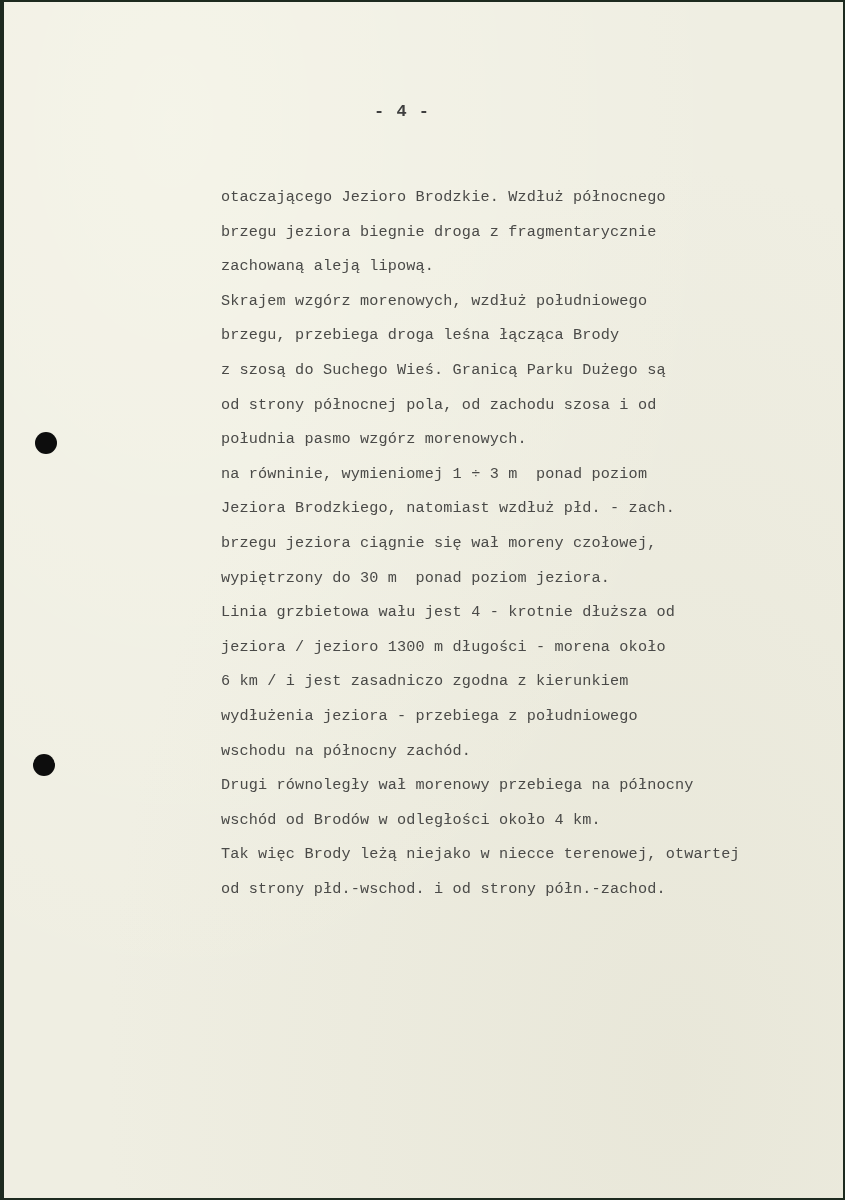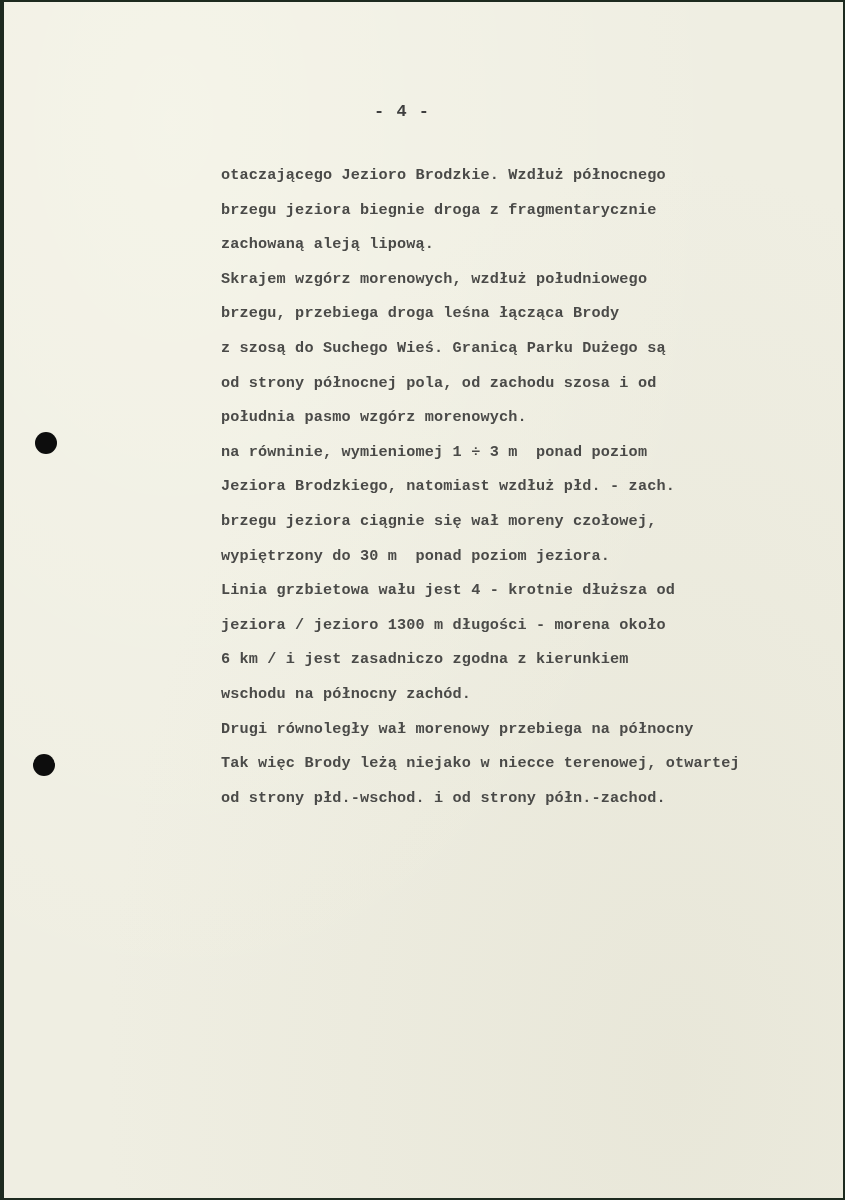--- a/index.html
+++ b/index.html
@@ -41,24 +41,24 @@
       text-align: center;
       font-family: "Liberation Mono", monospace;
       font-weight: bold;
       font-size: 17px;
       color: #3f3f3f;
       letter-spacing: 1px;
     }
     .text {
       position: absolute;
       left: 217px;
-      top: 156px;
+      top: 178px;
       width: 600px;
       font-family: "Liberation Mono", monospace;
-      font-weight: bold;
+      font-weight: normal;
       font-size: 15.2px;
       color: #4a4a48;
       letter-spacing: 0.15px;
     }
     .line {
       height: 34.6px;
       line-height: 34.6px;
       white-space: pre;
     }
     .heading-line {
@@ -96,19 +96,21 @@
 
 
     <div>
       <div class="line">na równinie, wymieniomej 1 ÷ 3 m  ponad poziom</div>
       <div class="line">Jeziora Brodzkiego, natomiast wzdłuż płd. - zach.</div>
       <div class="line">brzegu jeziora ciągnie się wał moreny czołowej,</div>
       <div class="line">wypiętrzony do 30 m  ponad poziom jeziora.</div>
       <div class="line">Linia grzbietowa wału jest 4 - krotnie dłuższa od</div>
       <div class="line">jeziora / jezioro 1300 m długości - morena około</div>
       <div class="line">6 km / i jest zasadniczo zgodna z kierunkiem</div>
+      <div class="line">wydłużenia jeziora - przebiega z południowego</div>
       <div class="line">wschodu na północny zachód.</div>
       <div class="line">Drugi równoległy wał morenowy przebiega na północny</div>
+      <div class="line">wschód od Brodów w odległości około 4 km.</div>
       <div class="line">Tak więc Brody leżą niejako w niecce terenowej, otwartej</div>
       <div class="line">od strony płd.-wschod. i od strony półn.-zachod.</div>
     </div>
   </div>
 </div>
 
 </body></html>

